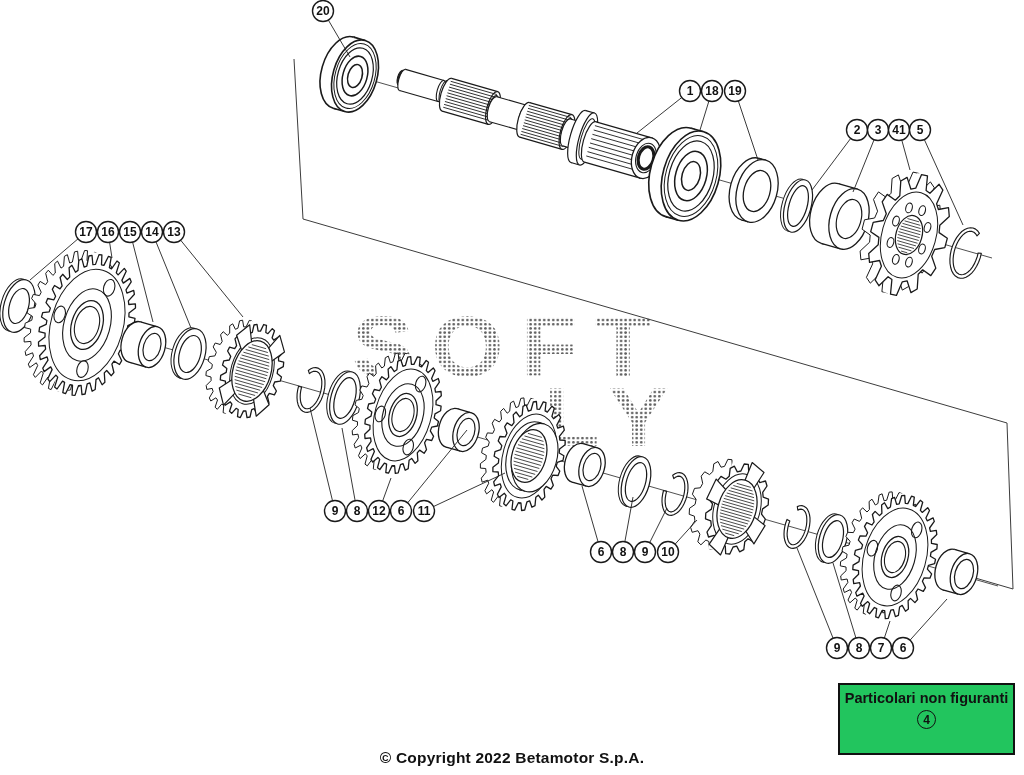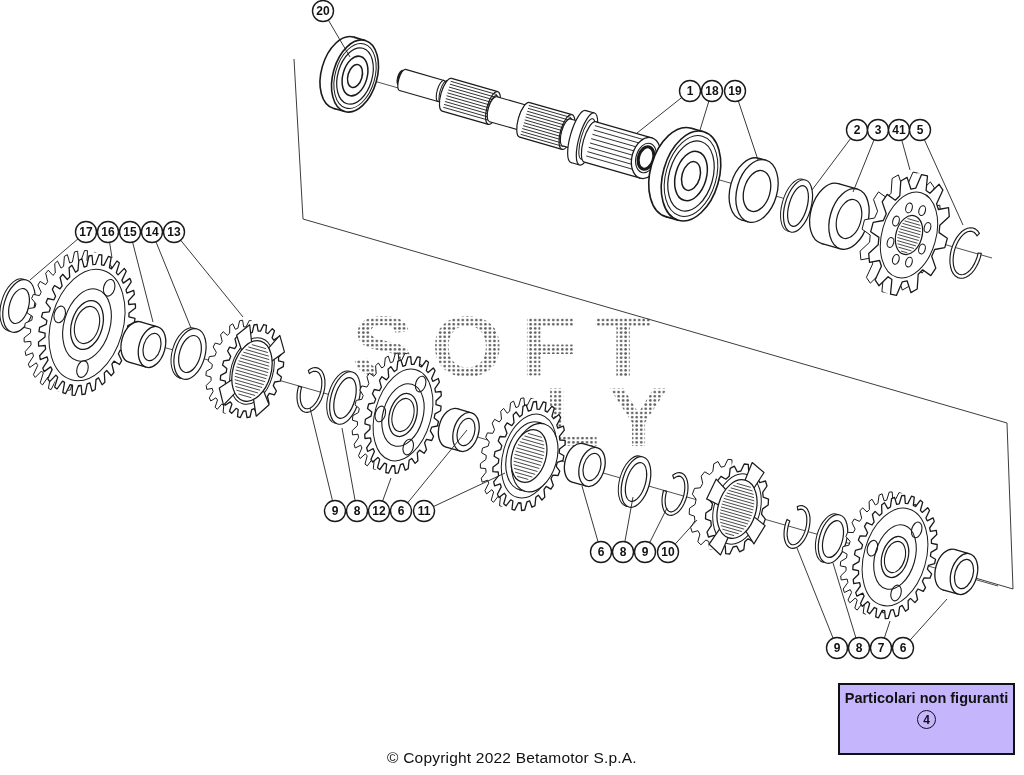--- a/index.html
+++ b/index.html
@@ -8,26 +8,26 @@
   .wm{position:absolute;left:0;top:9px;width:1024px;height:775px;}
   .wm span{position:absolute;font-weight:800;letter-spacing:16px;color:transparent;
            background-image:radial-gradient(circle,#3a3a3a 1.05px,rgba(0,0,0,0) 1.35px);
            background-size:4.2px 4.2px;-webkit-background-clip:text;background-clip:text;
            opacity:.8;transform:scaleX(1.08);transform-origin:left top;white-space:nowrap;}
   .wm .wm1{left:352px;top:288px;font-size:86px;}
   .wm .wm2{left:544px;top:360px;font-size:84px;}
   svg#diagram{position:absolute;left:0;top:0;}
   svg text{font:700 12px "Liberation Sans","DejaVu Sans",sans-serif;}
   .notebox{position:absolute;left:838px;top:683px;width:177px;height:72px;border:2px solid #111;
-           box-sizing:border-box;background:#c4b5fd;text-align:center;color:#111;
+           box-sizing:border-box;background:#22c55e;text-align:center;color:#111;
            font-size:14.5px;font-weight:700;line-height:1.42;padding-top:3px;}
   .nb4{width:19px;height:19px;border:1.4px solid #111;border-radius:50%;margin:1px auto 0;
        font-size:12px;line-height:18px;font-weight:700;box-sizing:border-box;}
   .copyright{position:absolute;left:0;top:749px;width:1024px;text-align:center;color:#111;
-             font-size:15.5px;font-weight:400;letter-spacing:.2px;}
+             font-size:15.5px;font-weight:700;letter-spacing:.2px;}
 </style>
 </head>
 <body>
 
 <div class="stage">
   <div class="wm">
     <span class="wm1">SOFT</span>
     <span class="wm2">LY</span>
   </div>
 

